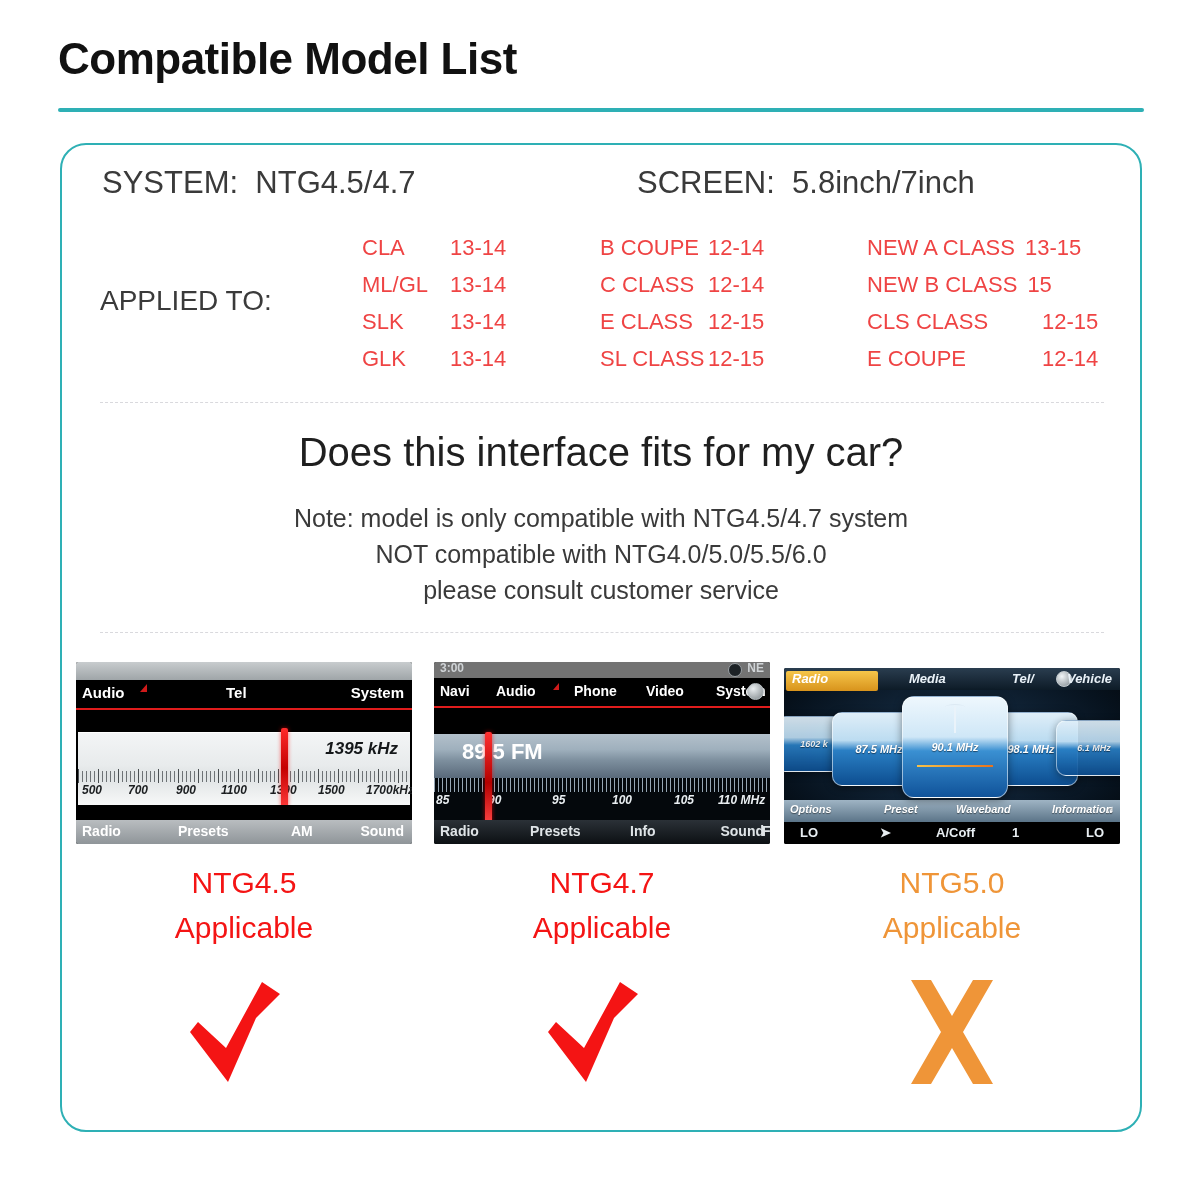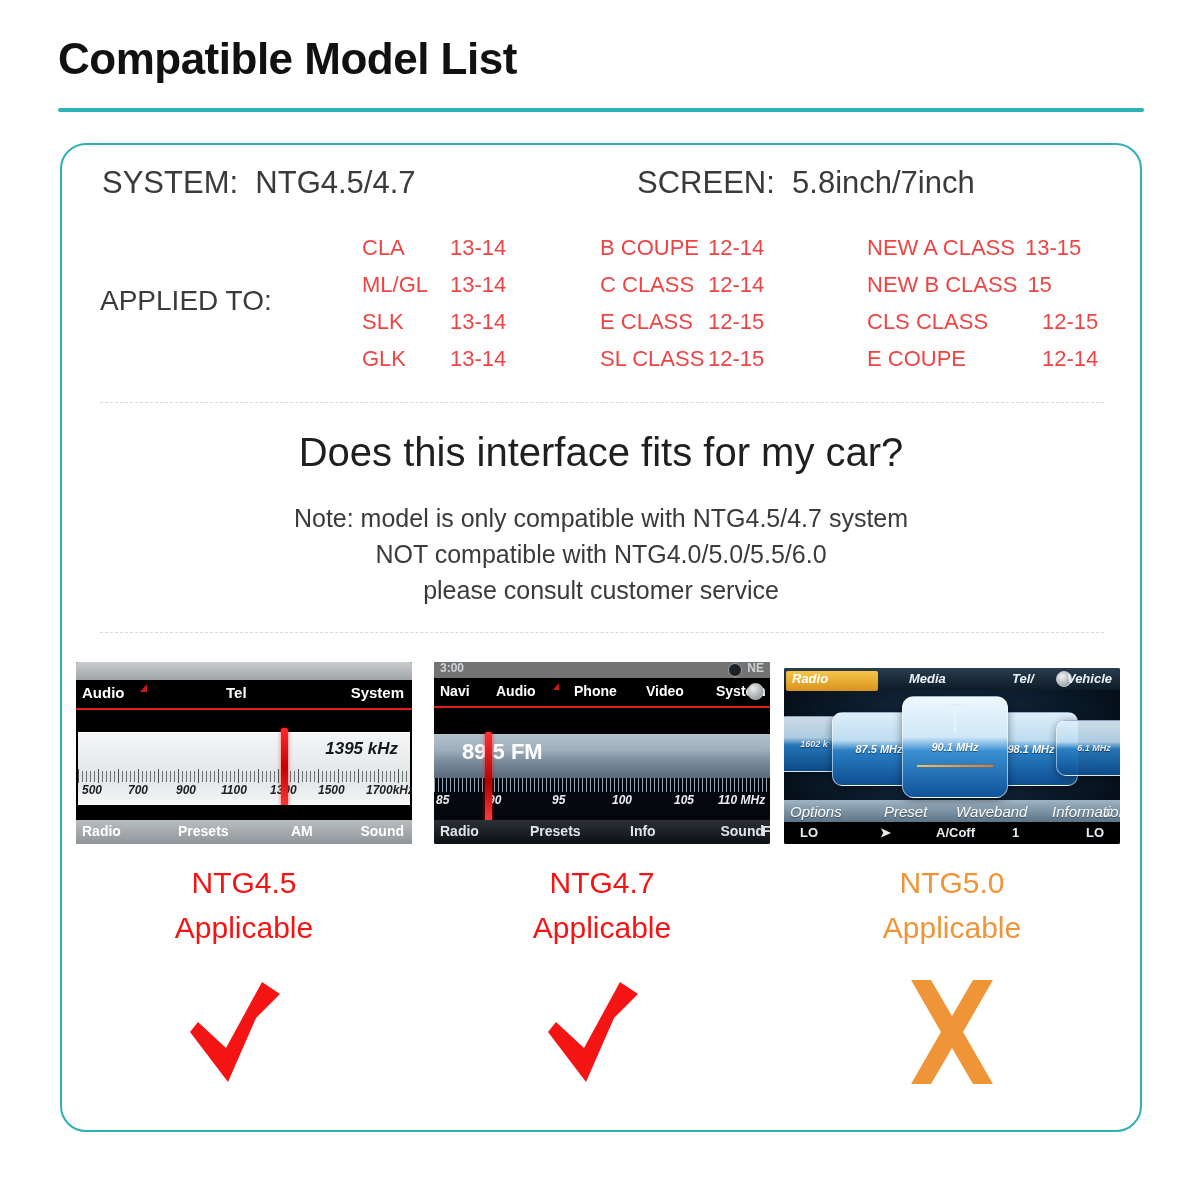--- a/index.html
+++ b/index.html
@@ -241,21 +241,21 @@
     position:absolute;left:50%;top:10px;transform:translateX(-50%);
     width:2px;height:26px;background:#eaf3fa;
   }
   .antenna::before{
     content:"";position:absolute;left:-9px;top:-3px;width:20px;height:5px;
     border-top:1px solid #dce9f3;border-radius:50%;
   }
   .s50 .softbar{
     position:absolute;left:0;top:132px;width:100%;height:22px;
     background:linear-gradient(#9fb4c4,#5b7488);
-    color:#fff;font-size:15px;font-weight:normal;font-style:italic;
+    color:#fff;font-size:11px;font-weight:bold;font-style:italic;
     text-shadow:0 1px 1px rgba(0,0,0,.45);
   }
   .s50 .softbar span{position:absolute;top:3px;}
   .sb-options{left:6px;}
   .sb-preset{left:100px;}
   .sb-waveband{left:172px;}
   .sb-info{left:268px;}
   .sb-note{right:6px;font-style:normal;}
   .s50 .climate{
     position:absolute;left:0;bottom:0;width:100%;height:22px;background:#000;

